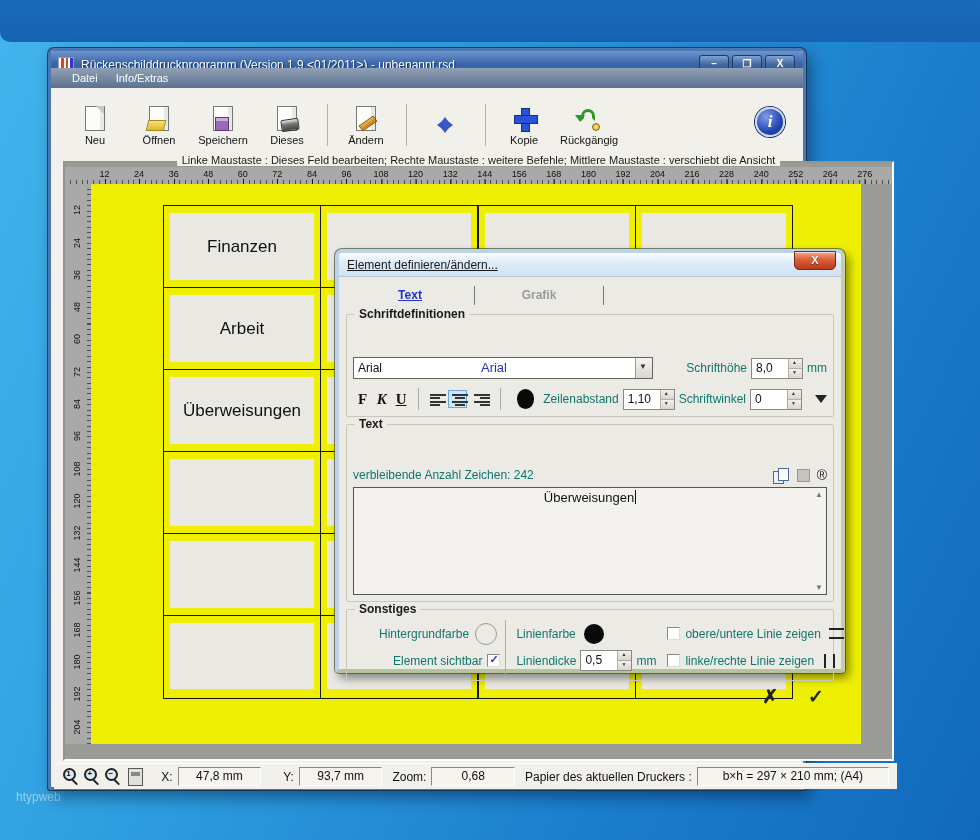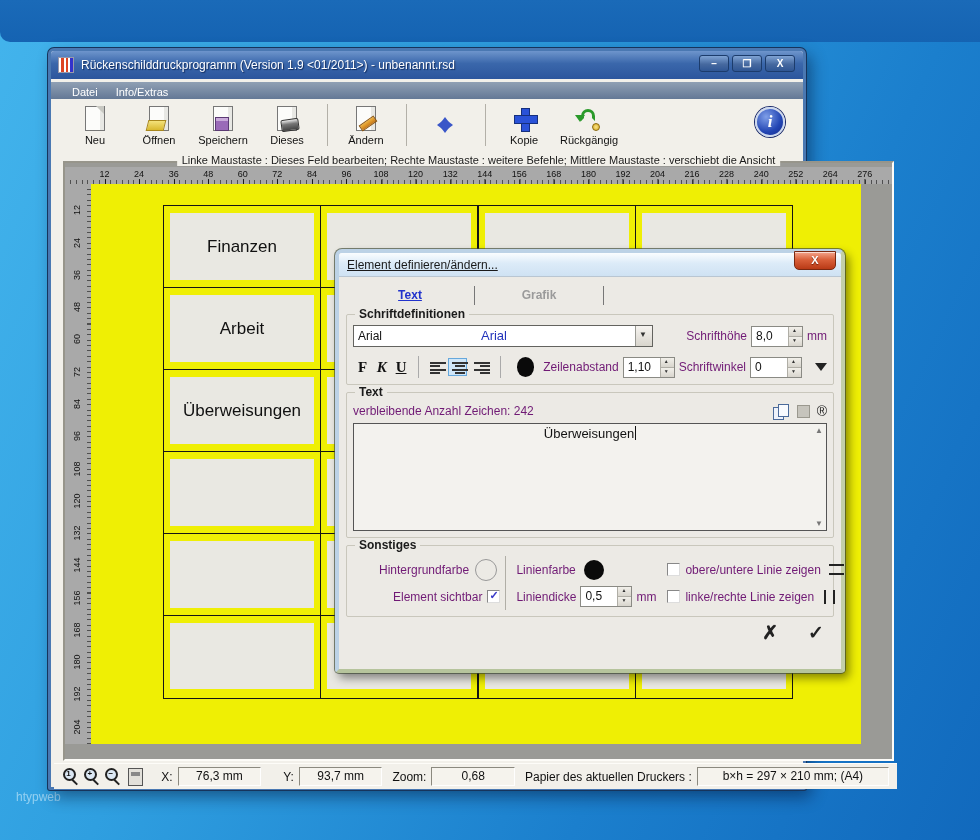--- a/index.html
+++ b/index.html
@@ -17,21 +17,21 @@
   #titlebar{position:absolute;left:0;top:0;right:0;height:28px;border-radius:3px 3px 0 0;
        background:linear-gradient(#6e95cc,#3a67ab 45%,#2c569d);display:flex;align-items:center;}
   .app-icon{width:16px;height:16px;margin:0 7px;background:
        linear-gradient(90deg,#fff 0 2px,#d42 2px 5px,#fff 5px 7px,#d42 7px 9px,#fff 9px 11px,#33c 11px 14px,#fff 14px 16px);
        border:1px solid #99a;}
   #title-text{color:#fff;font-size:12px;text-shadow:1px 1px 1px rgba(0,20,60,.7);white-space:nowrap;}
   #win-controls{position:absolute;right:8px;top:4px;display:flex;gap:3px;}
   .wc-btn{width:30px;height:17px;border:1px solid #1c3c6c;border-radius:3px;color:#fff;
        background:linear-gradient(#7fa3d4,#46699f 55%,#2f5694);font-size:10px;line-height:15px;
        text-align:center;font-weight:bold;}
-  #menubar{position:absolute;left:0;top:31px;right:0;height:20px;
+  #menubar{position:absolute;left:0;top:17px;right:0;height:20px;
        background:linear-gradient(#90a0b4,#5c7190);display:flex;align-items:center;padding-left:12px;}
   .menu-item{color:#fff;font-size:11px;padding:2px 9px;}
 
   
   #toolbar{position:absolute;left:0;top:48px;right:0;height:52px;background:#f2f0ea;
        display:flex;align-items:center;padding-left:16px;}
   .tb-btn{display:flex;flex-direction:column;align-items:center;min-width:56px;margin-right:8px;}
   .tb-ico{position:relative;width:28px;height:28px;margin-bottom:1px;}
   .tb-label{font-size:11px;color:#111;white-space:nowrap;}
   .tb-sep{width:1px;height:42px;background:#b3b0a8;margin:0 10px 0 4px;}
@@ -115,28 +115,28 @@
        color:#fff;font:bold 11px/17px "Liberation Sans",sans-serif;text-align:center;
        text-shadow:0 1px 1px #701d08;box-shadow:inset 0 1px 0 rgba(255,255,255,.6);}
   #dlg-body{padding:4px 7px 0 7px;}
   #dlg-tabs{display:flex;align-items:center;height:24px;margin:2px 0 3px;}
   .tab{width:128px;text-align:center;font-weight:bold;font-size:12px;padding:3px 0;}
   .tab.active{color:#2233cc;text-decoration:underline;}
   .tab.inactive{color:#9a9a9a;}
   .tab-sep{width:1px;height:19px;background:#777;}
   .fs{position:relative;border:1px solid #c9c7bc;border-radius:2px;padding:10px 6px 6px;margin-top:7px;}
   .fs-legend{position:absolute;top:-8px;left:8px;background:#eceae5;padding:0 4px;font-weight:bold;font-size:12px;color:#1a1a1a;}
-  .frow{display:flex;align-items:center;}
+  .frow{display:flex;align-items:center;margin-top:32px;}
   .combo{position:relative;width:300px;height:22px;background:#fff;border:1px solid #63635f;}
   .combo-left{position:absolute;left:4px;top:0;line-height:20px;font-size:12px;color:#111;}
   .combo-center{position:absolute;left:0;right:18px;top:0;text-align:center;line-height:20px;font-size:13px;color:#2233bb;}
   .combo-btn{position:absolute;right:0;top:0;width:17px;height:20px;border-left:1px solid #9a9a94;
        background:linear-gradient(#f6f4f0,#d8d5cd);}
   .combo-btn::after{content:"▼";position:absolute;left:3px;top:4px;font-size:8px;color:#333;}
-  .flabel{font-size:12px;color:#701a75;white-space:nowrap;}
+  .flabel{font-size:12px;color:#0f766e;white-space:nowrap;}
   .spin{display:inline-flex;height:21px;border:1px solid #8a8a84;background:#fff;margin:0 4px;}
   .spin-val{width:36px;font-size:12px;line-height:19px;padding-left:4px;color:#111;}
   .spin-ud{width:14px;display:flex;flex-direction:column;border-left:1px solid #b0aea6;}
   .spin-ud i{flex:1;background:linear-gradient(#f2f0ea,#d8d5cd);border-bottom:1px solid #b0aea6;
        font-style:normal;position:relative;}
   .spin-ud i:last-child{border-bottom:none;}
   .spin-up::before{content:"▲";position:absolute;left:3px;top:0px;font-size:5px;color:#333;}
   .spin-dn::before{content:"▼";position:absolute;left:3px;top:0px;font-size:5px;color:#333;}
   .fmt{font-family:"Liberation Serif",serif;font-weight:bold;font-size:15px;width:22px;text-align:center;color:#111;}
   .fmt.it{font-style:italic;} .fmt.un{text-decoration:underline;}
@@ -378,21 +378,21 @@
         <i></i>
       </span>
     <span class="mag mag-in">
         <i></i>
       </span>
     <span class="mag mag-out">
         <i></i>
       </span>
     <span class="pgsetup"></span>
     <span class="sb-label">X:</span>
-    <span class="sb-box" style="width:92px">76,3 mm</span>
+    <span class="sb-box" style="width:92px">47,8 mm</span>
     <span class="sb-label" style="margin-left:22px">Y:</span>
     <span class="sb-box" style="width:92px">93,7 mm</span>
     <span class="sb-label">Zoom:</span>
     <span class="sb-box" style="width:92px">0,68</span>
     <span class="sb-label">Papier des aktuellen Druckers :</span>
     <span class="sb-box" style="width:212px">b×h = 297 × 210 mm; (A4)</span>
   </div>
 
   <div id="dialog">
     <div id="dlg-title">

